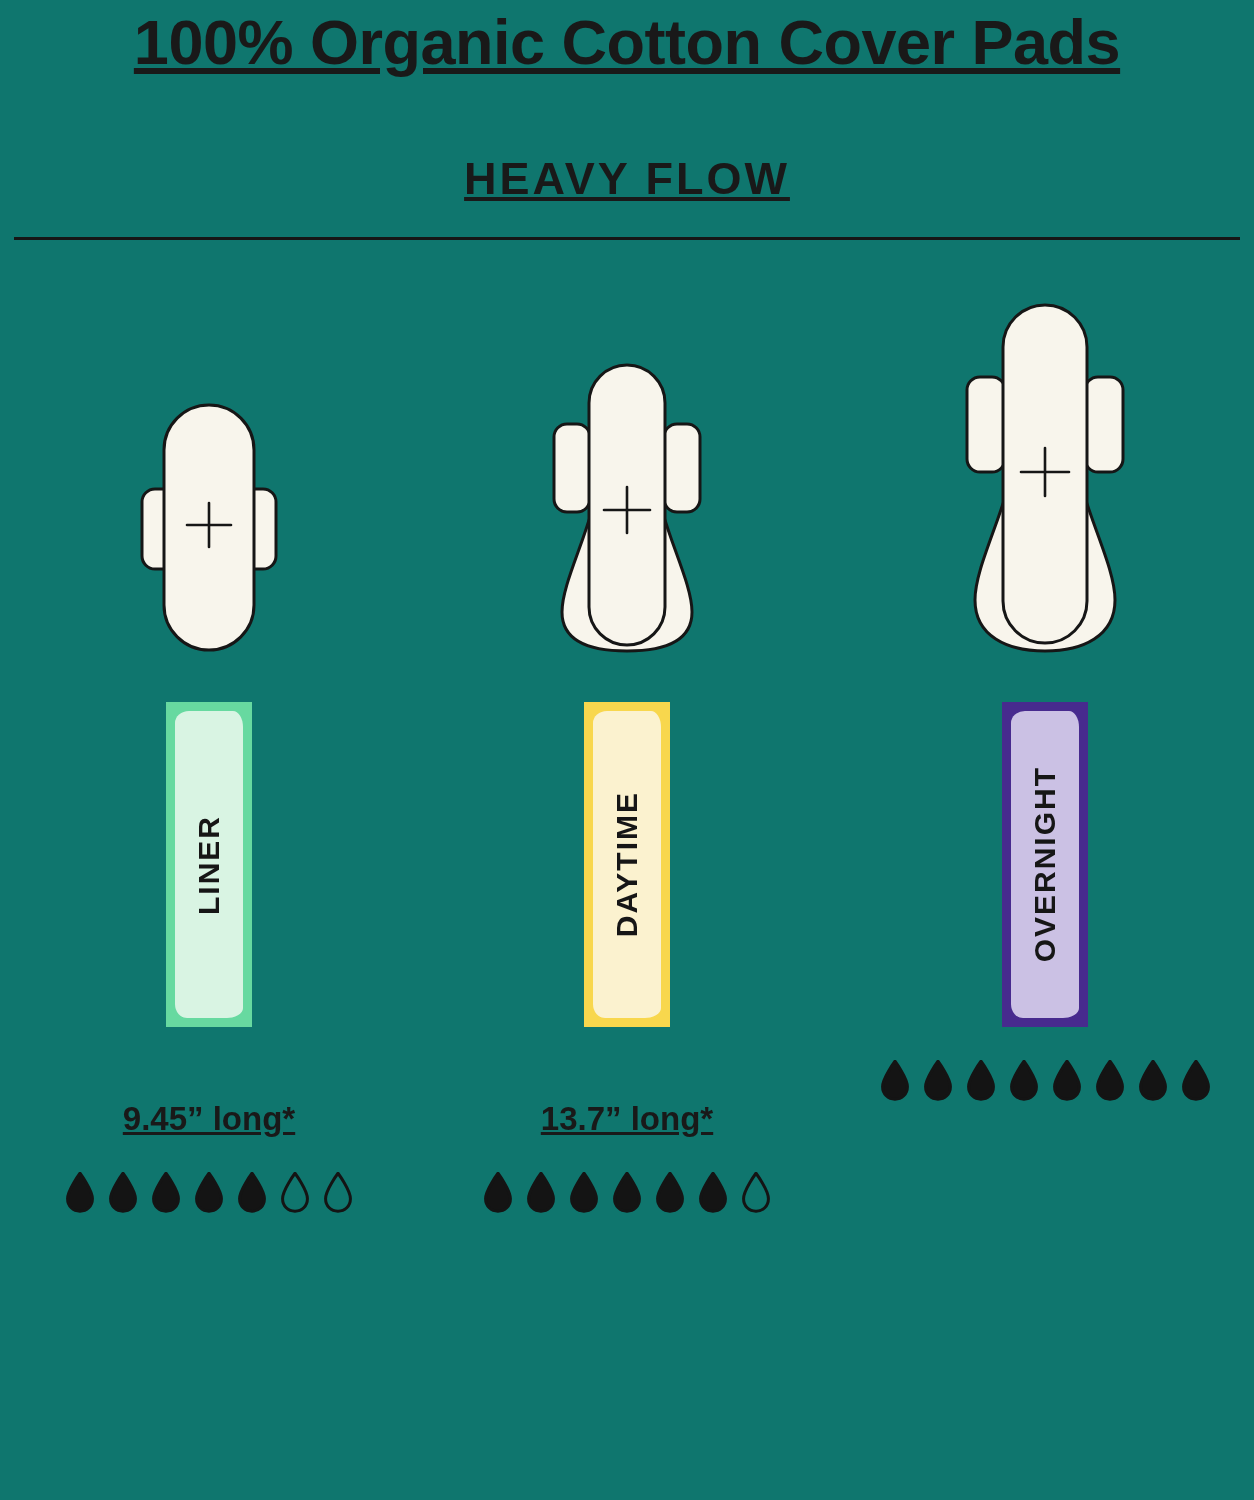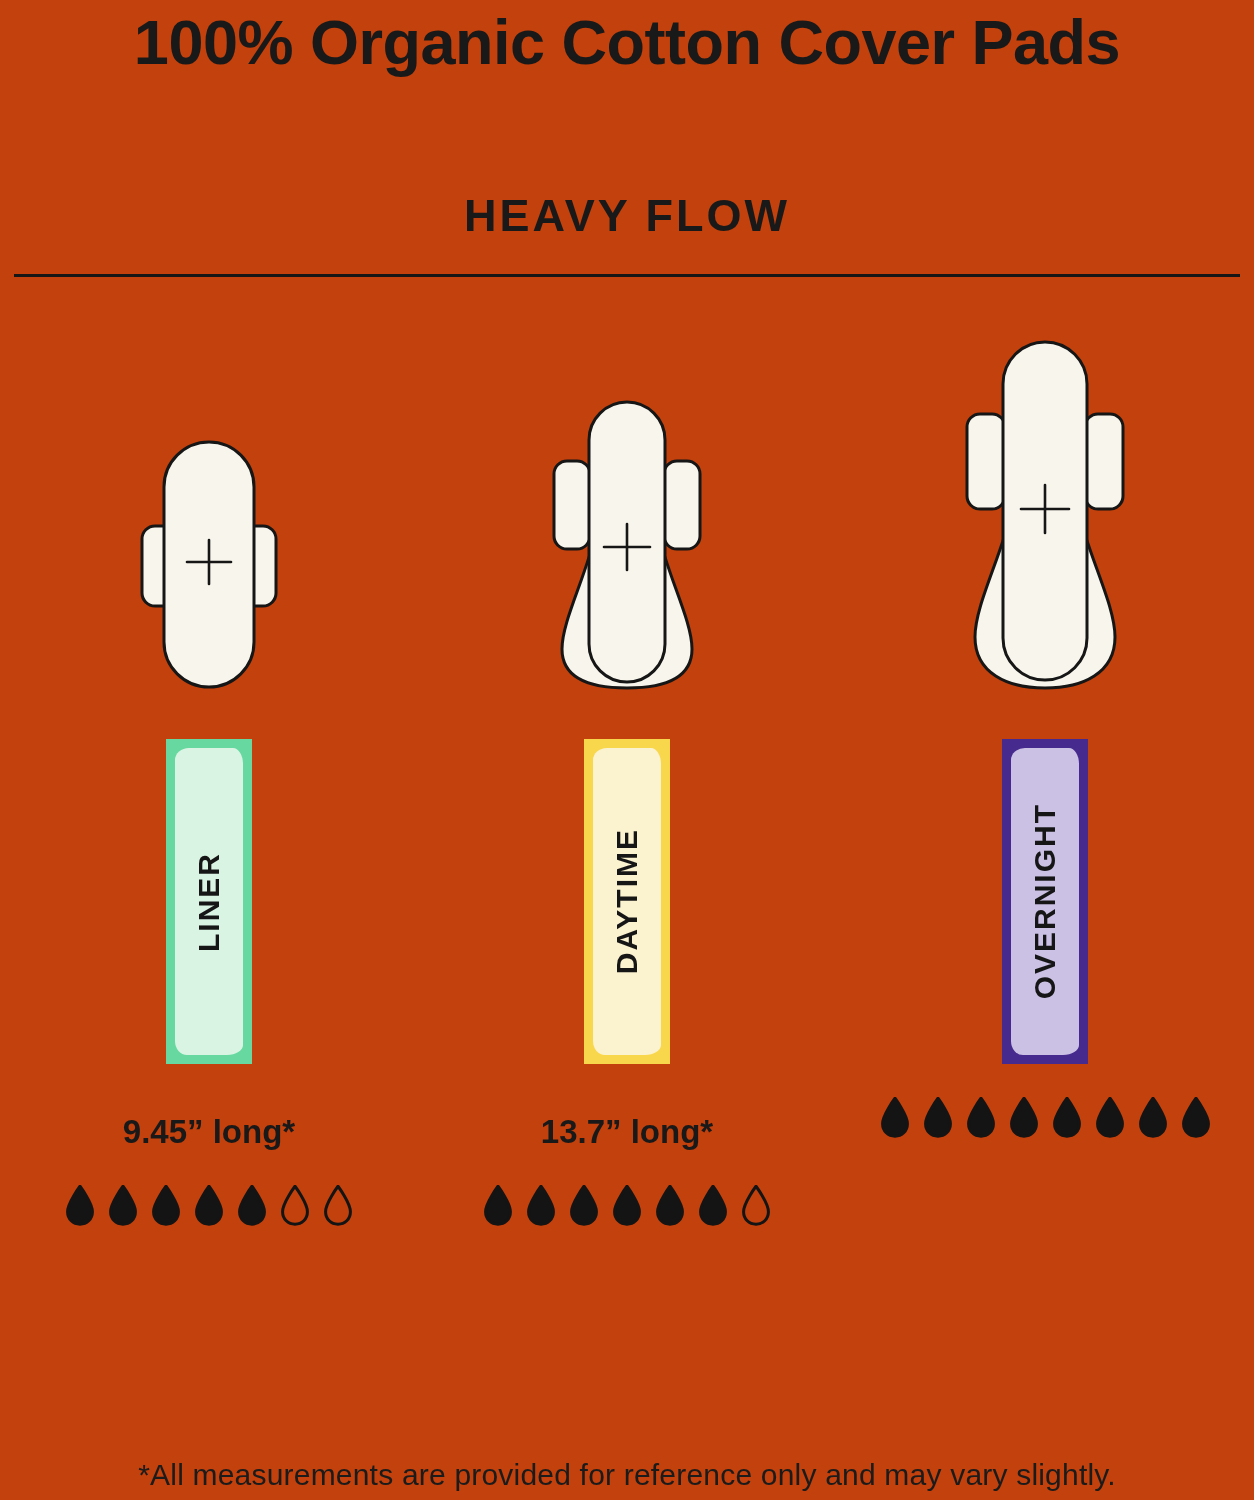--- a/index.html
+++ b/index.html
@@ -3,36 +3,37 @@
 <meta charset="utf-8">
 <style>
   * { box-sizing: border-box; margin: 0; padding: 0; }
   html, body { background: #f8f5ec; }
   body { font-family: "Liberation Sans", sans-serif; color: #191919; }
   .page {
     position: relative;
     width: 1254px;
     height: 1500px;
     margin: 0 auto;
-    background: #c2410c;
+    background: #0f766e;
     overflow: hidden;
+    text-decoration: underline;
   }
   .title {
     text-align: center;
     font-size: 63px;
     font-weight: 700;
     letter-spacing: -0.5px;
     padding-top: 6px;
   }
   .section-heading {
     text-align: center;
     font-size: 45px;
     font-weight: 700;
     letter-spacing: 3px;
-    margin-top: 112px;
+    margin-top: 75px;
   }
   .divider {
     border: none;
     border-top: 3px solid #161616;
     margin: 32px 14px 0 14px;
   }
   .columns { display: flex; margin-top: 60px; }
   .col { flex: 1; display: flex; flex-direction: column; align-items: center; }
   .pad-area {
     height: 354px;
@@ -57,21 +58,21 @@
   .tag-label {
     writing-mode: vertical-rl;
     transform: rotate(180deg);
     font-weight: 700;
     font-size: 30px;
     letter-spacing: 2px;
     white-space: nowrap;
     color: #161616;
   }
   .length {
-    margin-top: 48px;
+    margin-top: 72px;
     font-size: 33px;
     font-weight: 700;
     height: 40px;
     display: flex;
     align-items: center;
   }
   .drops {
     margin-top: 30px;
     height: 44px;
     display: flex;
@@ -231,15 +232,14 @@
             <path d="M12 1 C12 1 2 14.5 2 21.5 C2 27.5 6.5 31.5 12 31.5 C17.5 31.5 22 27.5 22 21.5 C22 14.5 12 1 12 1 Z" fill="#141414" stroke="#141414" stroke-width="2.4"></path>
           </svg>
           <svg class="drop" viewBox="0 0 24 33">
             <path d="M12 1 C12 1 2 14.5 2 21.5 C2 27.5 6.5 31.5 12 31.5 C17.5 31.5 22 27.5 22 21.5 C22 14.5 12 1 12 1 Z" fill="#141414" stroke="#141414" stroke-width="2.4"></path>
           </svg>
         </div>
     </div>
 
   </div>
 
-  <div class="footnote">*All measurements are provided for reference only and may vary slightly.</div>
 
 </div>
 
 </body></html>

